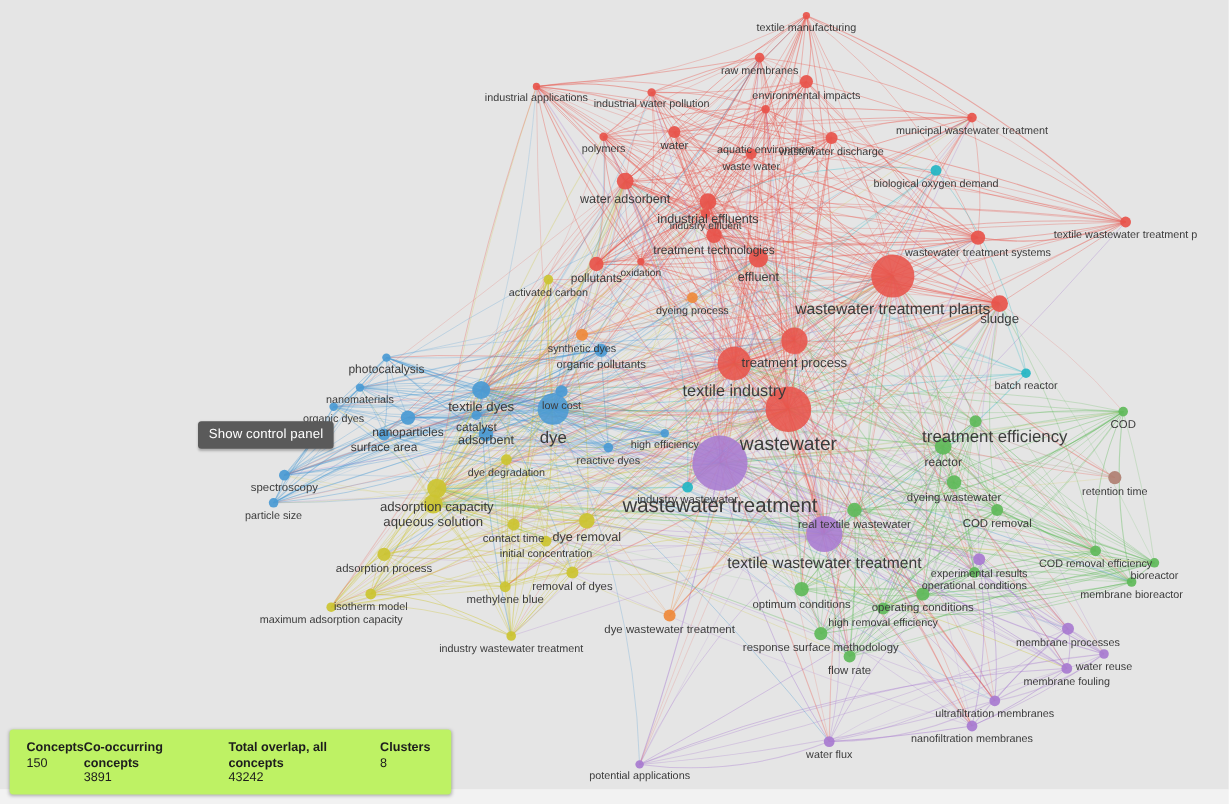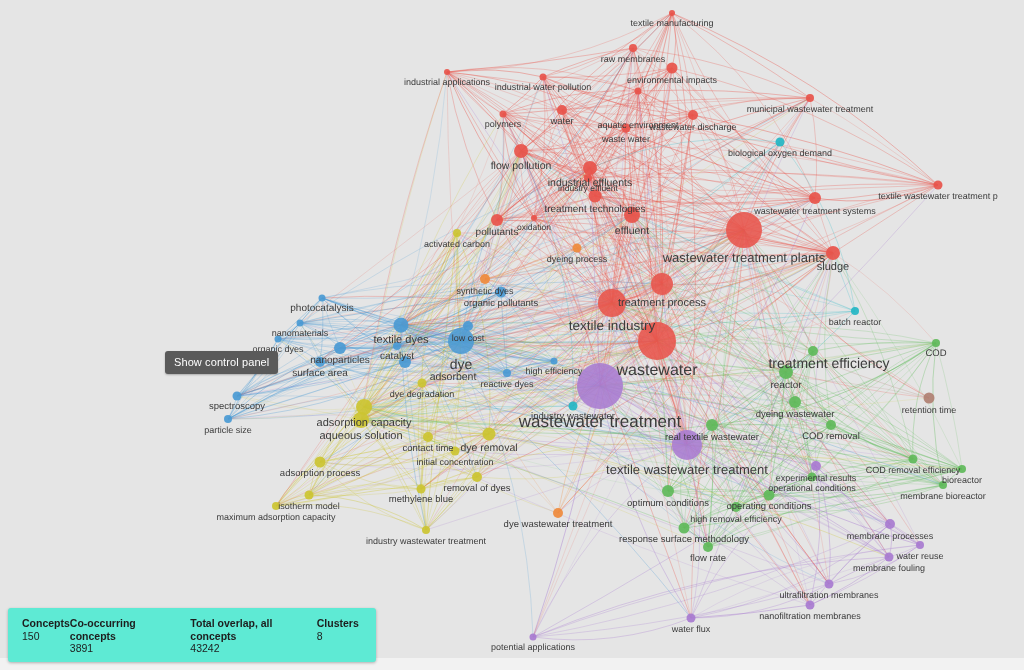--- a/index.html
+++ b/index.html
@@ -56,21 +56,21 @@
     letter-spacing: 0.1px;
     cursor: pointer;
     user-select: none;
     box-shadow: 0 1px 2px rgba(0,0,0,.25);
   }
   
   #info-box {
     position: absolute;
     left: 8px; top: 608px;
     width: 368px; height: 54px;
-    background: #5eead4;
+    background: #bef264;
     border-radius: 3px;
     box-shadow: 0 1px 3px rgba(0,0,0,.28);
     display: flex;
     padding: 9px 0 0 14px;
     font-size: 10.5px;
     color: #1d1d1d;
   }
   #info-box .stat { margin-right: 0; }
   #info-box .stat-label {
     font-weight: bold;
@@ -1313,21 +1313,21 @@
         <div class="node-label" style="left: 672px; top: 80.08px; font-size: 9px;">environmental impacts</div>
         <div class="node-label" style="left: 638px; top: 101.08px; font-size: 9px; margin-top: 24px;">aquatic environment</div>
         <div class="node-label" style="left: 810px; top: 108.58px; font-size: 9px;">municipal wastewater treatment</div>
         <div class="node-label" style="left: 447px; top: 81.58px; font-size: 9px;">industrial applications</div>
         <div class="node-label" style="left: 543px; top: 87.08px; font-size: 9px;">industrial water pollution</div>
         <div class="node-label" style="left: 562px; top: 121.89px; font-size: 9.5px;">water</div>
         <div class="node-label" style="left: 503px; top: 124.08px; font-size: 9px;">polymers</div>
         <div class="node-label" style="left: 693px; top: 126.58px; font-size: 9px;">wastewater discharge</div>
         <div class="node-label" style="left: 626px; top: 139.08px; font-size: 9px;">waste water</div>
         <div class="node-label" style="left: 780px; top: 153.08px; font-size: 9px;">biological oxygen demand</div>
-        <div class="node-label" style="left: 521px; top: 165.51px; font-size: 10.5px;">flow pollution</div>
+        <div class="node-label" style="left: 521px; top: 165.51px; font-size: 10.5px;">water adsorbent</div>
         <div class="node-label" style="left: 590px; top: 182.51px; font-size: 10.5px;">industrial effluents</div>
         <div class="node-label" style="left: 588px; top: 188.27px; font-size: 8.5px;">industry effluent</div>
         <div class="node-label" style="left: 595px; top: 209.7px; font-size: 10px;">treatment technologies</div>
         <div class="node-label" style="left: 938px; top: 196.08px; font-size: 9px;">textile wastewater treatment p</div>
         <div class="node-label" style="left: 815px; top: 210.58px; font-size: 9px;">wastewater treatment systems</div>
         <div class="node-label" style="left: 632px; top: 230.51px; font-size: 10.5px;">effluent</div>
         <div class="node-label" style="left: 497px; top: 233.2px; font-size: 10px;">pollutants</div>
         <div class="node-label" style="left: 534px; top: 227.27px; font-size: 8.5px;">oxidation</div>
         <div class="node-label" style="left: 457px; top: 243.58px; font-size: 9px;">activated carbon</div>
         <div class="node-label" style="left: 744px; top: 257.06px; font-size: 13px;">wastewater treatment plants</div>
@@ -1342,21 +1342,21 @@
         <div class="node-label" style="left: 300px; top: 333.08px; font-size: 9px;">nanomaterials</div>
         <div class="node-label" style="left: 401px; top: 340.32px; font-size: 11px;">textile dyes</div>
         <div class="node-label" style="left: 468px; top: 337.58px; font-size: 9px;">low cost</div>
         <div class="node-label" style="left: 936px; top: 353.89px; font-size: 9.5px;">COD</div>
         <div class="node-label" style="left: 278px; top: 349.08px; font-size: 9px;">organic dyes</div>
         <div class="node-label" style="left: 461px; top: 363.68px; font-size: 14px;">dye</div>
         <div class="node-label" style="left: 397px; top: 357.2px; font-size: 10px;">catalyst</div>
         <div class="node-label" style="left: 340px; top: 361.2px; font-size: 10px;">nanoparticles</div>
         <div class="node-label" style="left: 813px; top: 362.58px; font-size: 14px; padding-left: 32px;">treatment efficiency</div>
         <div class="node-label" style="left: 320px; top: 374.2px; font-size: 10px;">surface area</div>
-        <div class="node-label" style="left: 405px; top: 377px; font-size: 10.5px; margin-left: 48px;">adsorbent</div>
+        <div class="node-label" style="left: 405px; top: 367px; font-size: 10.5px;">adsorbent</div>
         <div class="node-label" style="left: 554px; top: 371.08px; font-size: 9px;">high efficiency</div>
         <div class="node-label" style="left: 786px; top: 386.2px; font-size: 10px;">reactor</div>
         <div class="node-label" style="left: 507px; top: 383.58px; font-size: 9px;">reactive dyes</div>
         <div class="node-label" style="left: 657px; top: 370.92px; font-size: 16px;">wastewater</div>
         <div class="node-label" style="left: 422px; top: 394.08px; font-size: 9px;">dye degradation</div>
         <div class="node-label" style="left: 600px; top: 420.54px; font-size: 17px;">wastewater treatment</div>
         <div class="node-label" style="left: 237px; top: 407.39px; font-size: 9.5px;">spectroscopy</div>
         <div class="node-label" style="left: 929px; top: 410.08px; font-size: 9px;">retention time</div>
         <div class="node-label" style="left: 795px; top: 414.89px; font-size: 9.5px;">dyeing wastewater</div>
         <div class="node-label" style="left: 364px; top: 422.82px; font-size: 11px;">adsorption capacity</div>

